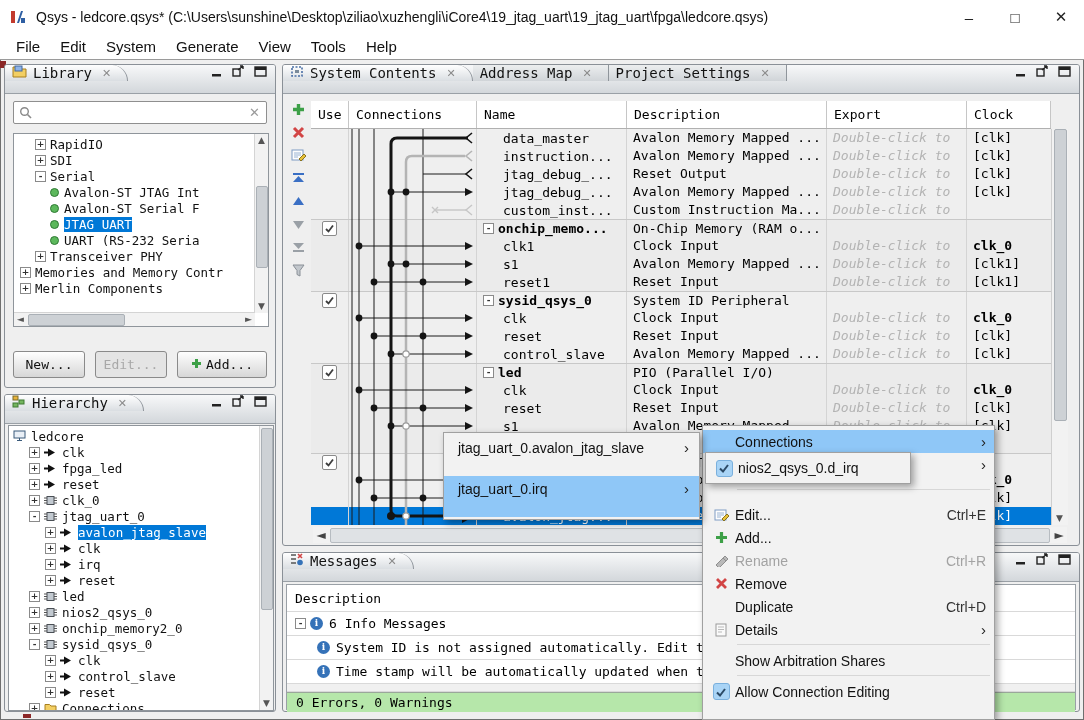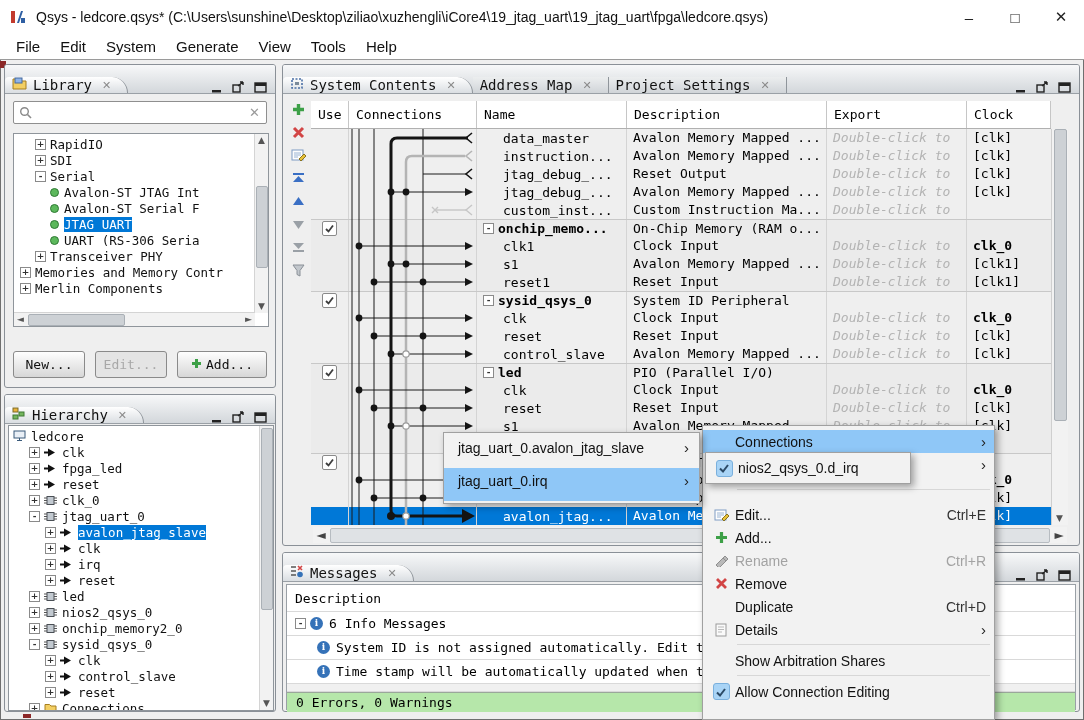--- a/index.html
+++ b/index.html
@@ -10,21 +10,21 @@
   .app-icon{position:absolute;left:10px;top:9px;width:16px;height:16px;}
   .title-text{position:absolute;left:36px;top:0;line-height:34px;font-size:14px;color:#111;white-space:nowrap;}
   .winbtns{position:absolute;right:0;top:0;height:34px;display:flex;}
   .wbtn{width:46px;height:34px;display:flex;align-items:center;justify-content:center;font-size:15px;color:#222;}
   .menubar{position:absolute;left:0;top:34px;width:1084px;height:26px;background:#fff;border-bottom:1px solid #9a9a9a;
     display:flex;align-items:center;padding-left:6px;box-sizing:border-box;}
   .mb-item{padding:0 10px;font-size:15px;color:#111;line-height:25px;}
   
   .panel{position:absolute;background:#efefef;border:1px solid #8a9097;border-radius:3px;box-sizing:border-box;}
   .phead{position:relative;height:28px;background:linear-gradient(#f7f8f9,#d3d7db);
-    border-bottom:1px solid #9aa0a6;border-radius:2px 2px 0 0;display:flex;align-items:flex-end;}
+    border-bottom:1px solid #9aa0a6;border-radius:2px 2px 0 0;display:flex;align-items:flex-start;}
   .ptab{display:flex;align-items:center;gap:6px;padding:0 16px 0 7px;background:linear-gradient(#ffffff,#dadee2);
     border-right:1px solid #8f959b;border-radius:4px 16px 0 0;font:14px "DejaVu Sans Mono",monospace;color:#111;}
   .ptab.inactive{background:linear-gradient(#eceeef,#d0d4d8);border-radius:0;}
   .tx{color:#8a8a8a;font:bold 11px "DejaVu Sans",sans-serif;margin-left:4px;}
   .pspace{flex:1;}
   .pbtns{display:flex;align-items:center;gap:9px;padding-right:8px;}
   .pb{width:13px;height:12px;display:flex;align-items:flex-end;justify-content:center;}
   
   .search{position:absolute;left:8px;top:36px;width:254px;height:23px;background:#fff;border:1px solid #8f8f8f;
     border-radius:2px;box-sizing:border-box;}
@@ -89,21 +89,21 @@
   .mi .gut{width:28px;display:flex;justify-content:center;align-items:center;flex:0 0 auto;}
   .mi .lbl2{flex:1;white-space:nowrap;overflow:hidden;}
   .mi .sc{color:#333;margin-left:24px;}
   .mi .sub{margin-left:10px;color:#222;font-size:15px;line-height:14px;}
   .mi.hl{background:#8fc7f7;}
   .mi.dis .lbl2,.mi.dis .sc{color:#a3a3a3;}
   .msep{height:1px;background:#d7d7d7;margin:3px 4px 4px 34px;}
   .msep.big{margin:13px 4px 13px 34px;}
   .chk{width:17px;height:17px;border-radius:3px;background:#a9d4f6;border:1px solid #7ab0dd;display:flex;
     align-items:center;justify-content:center;box-sizing:border-box;}
-  .pitem{height:25px;display:flex;align-items:center;padding:0 10px 8px 14px;white-space:nowrap;}
+  .pitem{height:25px;display:flex;align-items:center;padding:0 10px 16px 14px;white-space:nowrap;}
   .pitem.hl{background:#8fc7f7;}
   .pitem .sub{margin-left:auto;color:#222;font-size:15px;}
   .frag{position:absolute;background:#8b2727;}
 </style>
 </head>
 <body>
 
 <div class="window">
 
   <div class="titlebar">
@@ -194,21 +194,21 @@
           <div class="trw" style="padding-left:36px">
     <span class="dot"></span>
             <span class="lbl">Avalon-ST Serial F</span>
           </div>
           <div class="trw" style="padding-left:36px">
     <span class="dot"></span>
             <span class="lbl sel">JTAG UART</span>
           </div>
           <div class="trw" style="padding-left:36px">
     <span class="dot"></span>
-            <span class="lbl">UART (RS-306 Seria</span>
+            <span class="lbl">UART (RS-232 Seria</span>
           </div>
           <div class="trw" style="padding-left:21px">
     <span class="exp">+</span>
             <span class="lbl">Transceiver PHY</span>
           </div>
           <div class="trw" style="padding-left:6px">
     <span class="exp">+</span>
             <span class="lbl">Memories and Memory Contr</span>
           </div>
           <div class="trw" style="padding-left:6px">

